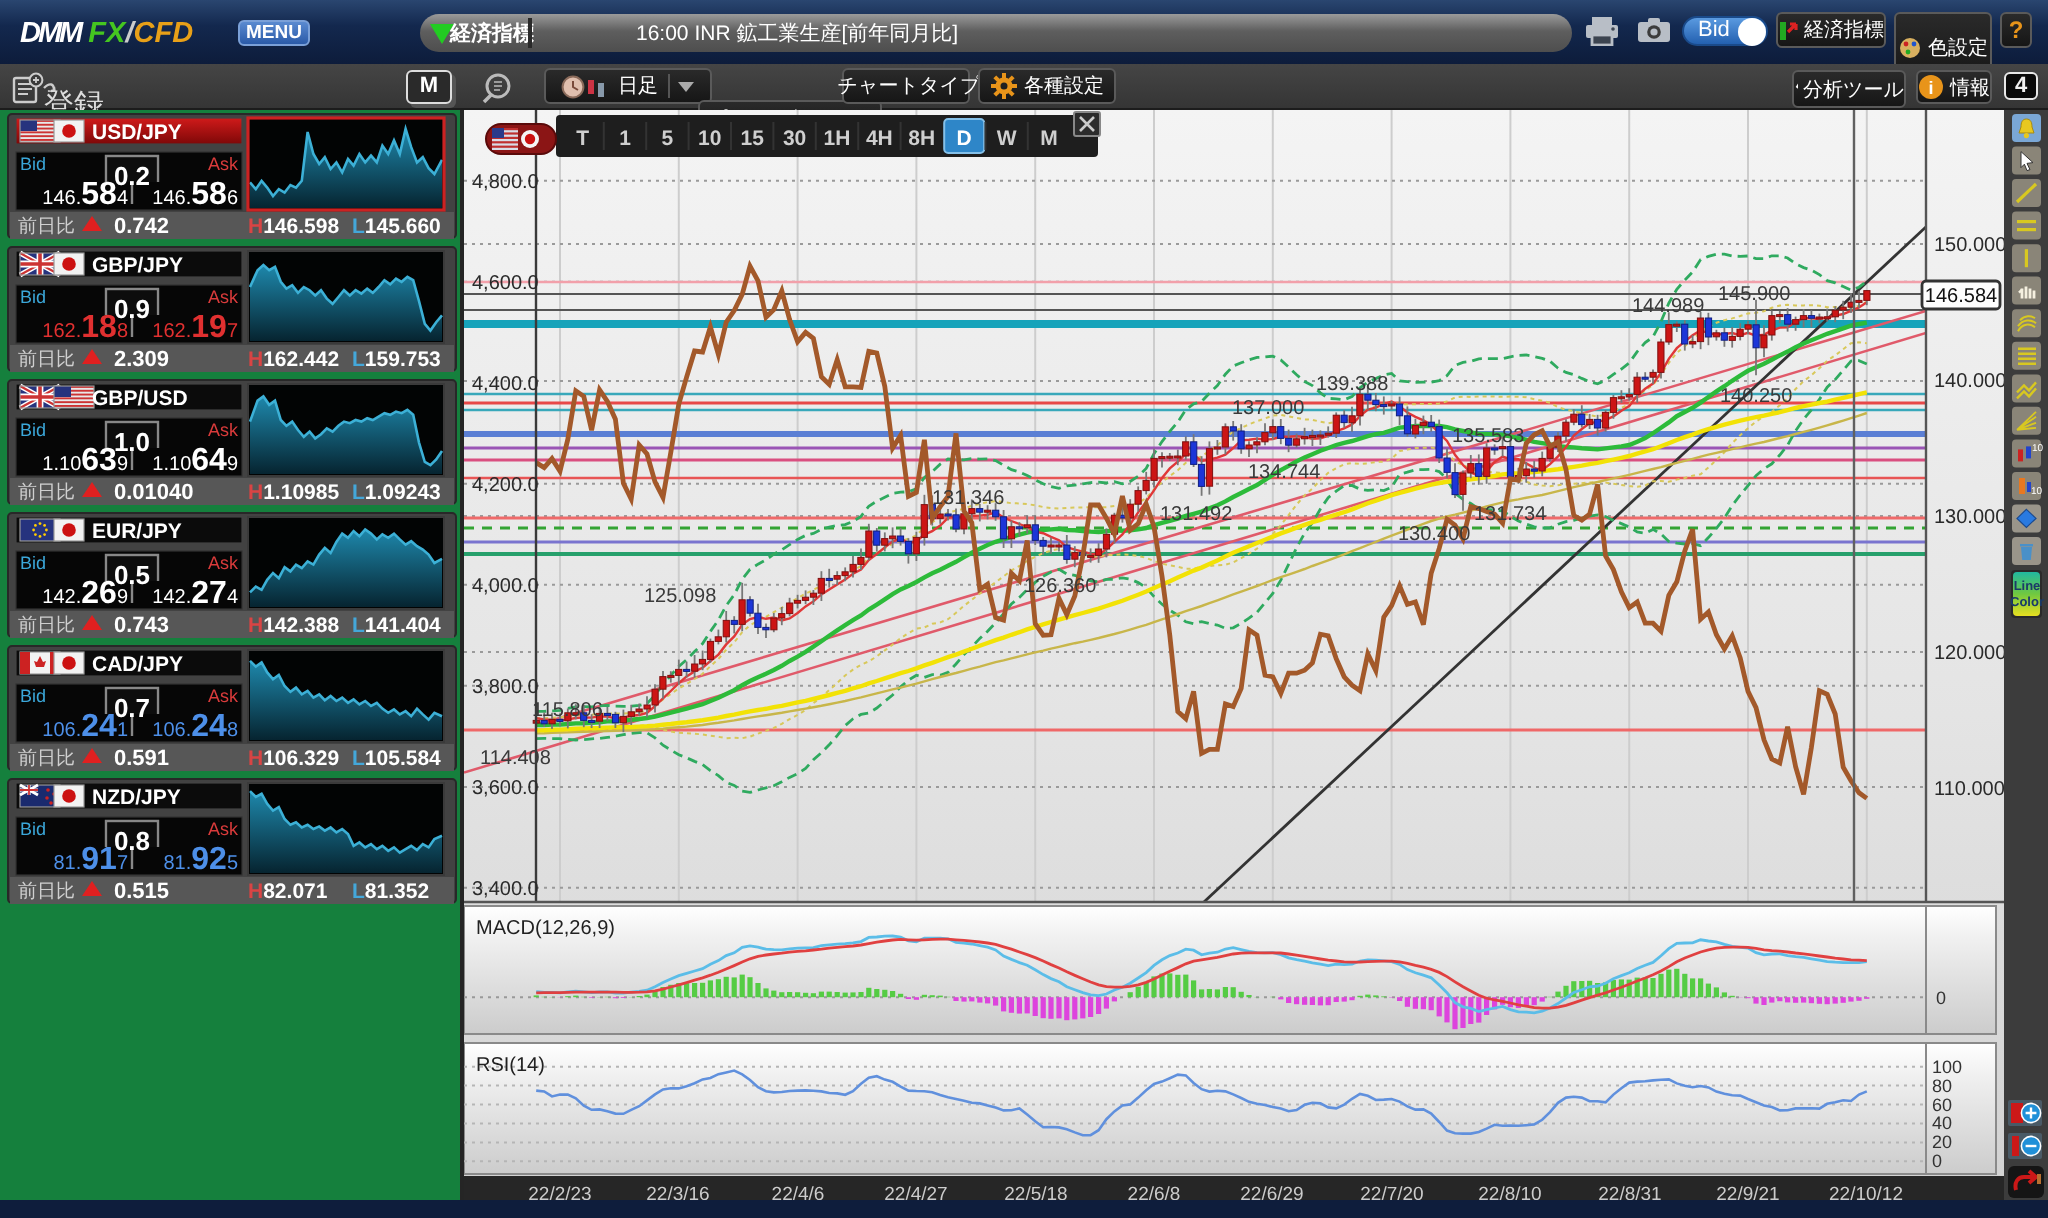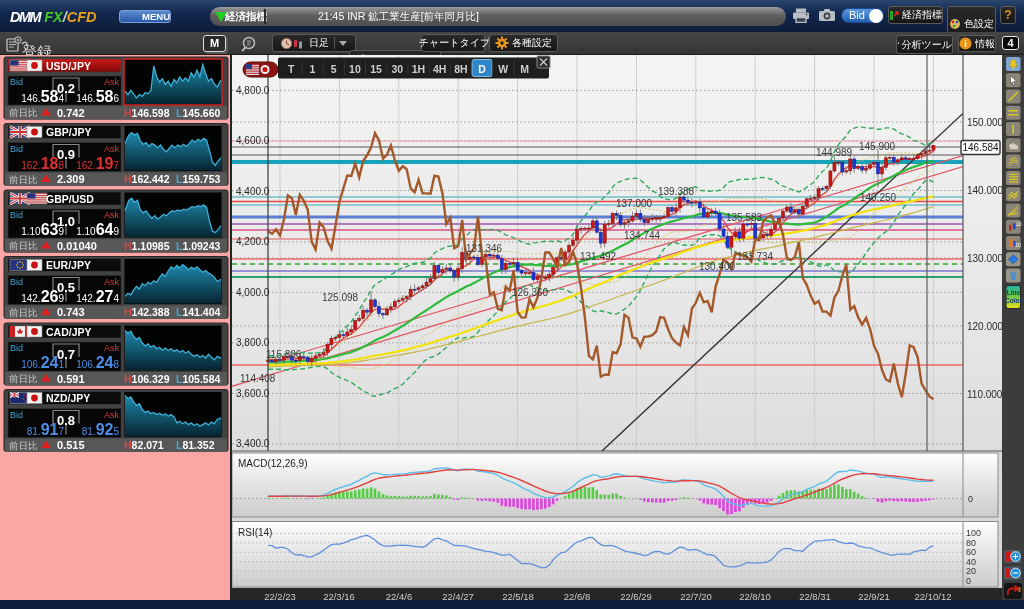--- a/index.html
+++ b/index.html
@@ -1,35 +1,35 @@
 <!DOCTYPE html>
 <html><head><meta charset="utf-8">
 <style>
 *{margin:0;padding:0;box-sizing:border-box}
 html,body{width:1024px;height:609px;overflow:hidden;background:#0e1d3c;font-family:"Liberation Sans",sans-serif}
 .abs{position:absolute}
 #topbar{left:0;top:0;width:1024px;height:32px;background:linear-gradient(#2a4670,#13284e 40%,#0d1c3b)}
 #toolbar{left:0;top:32px;width:1024px;height:23px;background:linear-gradient(#454545,#353535);border-bottom:1px solid #1c1c1c}
-#sidebar{left:0;top:55px;width:232px;height:545px;background:#fca5a5;border-right:2px solid #252525}
+#sidebar{left:0;top:55px;width:232px;height:545px;background:#15803d;border-right:2px solid #252525}
 #bottombar{left:0;top:600px;width:1024px;height:9px;background:#0e1d3c}
 #rightstrip{left:1002px;top:55px;width:22px;height:549px;background:#3c3c3c}
 .btn{position:absolute;background:linear-gradient(#2a2a2a,#161616);border:1px solid #5a5a5a;border-radius:3px;color:#fff;font-size:10px;display:flex;align-items:center;justify-content:center;gap:3px;white-space:nowrap;overflow:visible}
 .navtxt{color:#fff;font-size:10.5px;white-space:nowrap}
 </style></head>
 <body>
 <div id="topbar" class="abs">
   <div class="abs" style="left:10px;top:9px;font-size:14.5px;font-weight:bold;font-style:italic"><span style="color:#fff;letter-spacing:-1.5px">DMM</span><span style="color:#45c620"> FX</span><span style="color:#ccc">/</span><span style="color:#e8a018">CFD</span></div>
-  <div class="abs" style="left:119px;top:10px;width:52px;height:13px;background:linear-gradient(#5a8ad0,#2a5aa8);border:1px solid #7aa0d8;border-radius:3px;color:#fff;font-size:9.5px;font-weight:bold;text-align:right;line-height:12px">MENU</div>
+  <div class="abs" style="left:119px;top:10px;width:36px;height:13px;background:linear-gradient(#5a8ad0,#2a5aa8);border:1px solid #7aa0d8;border-radius:3px;color:#fff;font-size:9.5px;font-weight:bold;text-align:center;line-height:12px">MENU</div>
   <div class="abs" style="left:210px;top:7px;width:576px;height:19px;background:linear-gradient(#9a9a9a,#5e5e5e 45%,#4e4e4e);border-radius:10px"></div>
   <svg class="abs" style="left:214px;top:11px" width="14" height="12">
       <path d="M1 1 L13 1 L7 11 Z" fill="#22cc22"></path>
     </svg>
   <div class="abs navtxt" style="left:225px;top:10px;font-weight:bold">経済指標</div>
   <div class="abs" style="left:264px;top:9px;width:2px;height:15px;background:#2a2a2a"></div>
-  <div class="abs navtxt" style="left:318px;top:10px">21:45 INR 鉱工業生産[前年同月比]</div>
+  <div class="abs navtxt" style="left:318px;top:10px">16:00 INR 鉱工業生産[前年同月比]</div>
   <svg class="abs" style="left:792px;top:8px" width="18" height="15">
       <rect x="4" y="0.5" width="10" height="4" fill="#b8bec6"></rect>
       <rect x="1" y="4.5" width="16" height="6.5" rx="1" fill="#b8bec6"></rect>
       <rect x="4" y="9.5" width="10" height="5" fill="#3c4450" stroke="#b8bec6" stroke-width="1.4"></rect>
       <circle cx="14.5" cy="6.5" r="0.9" fill="#3c4450"></circle>
     </svg>
   <svg class="abs" style="left:818px;top:8px" width="18" height="14">
       <rect x="1" y="3" width="16" height="10" rx="1.5" fill="#b8bec6"></rect>
       <rect x="6" y="1" width="6" height="3" rx="1" fill="#b8bec6"></rect>
       <circle cx="9" cy="8" r="3.4" fill="#3c3c3c"></circle>

